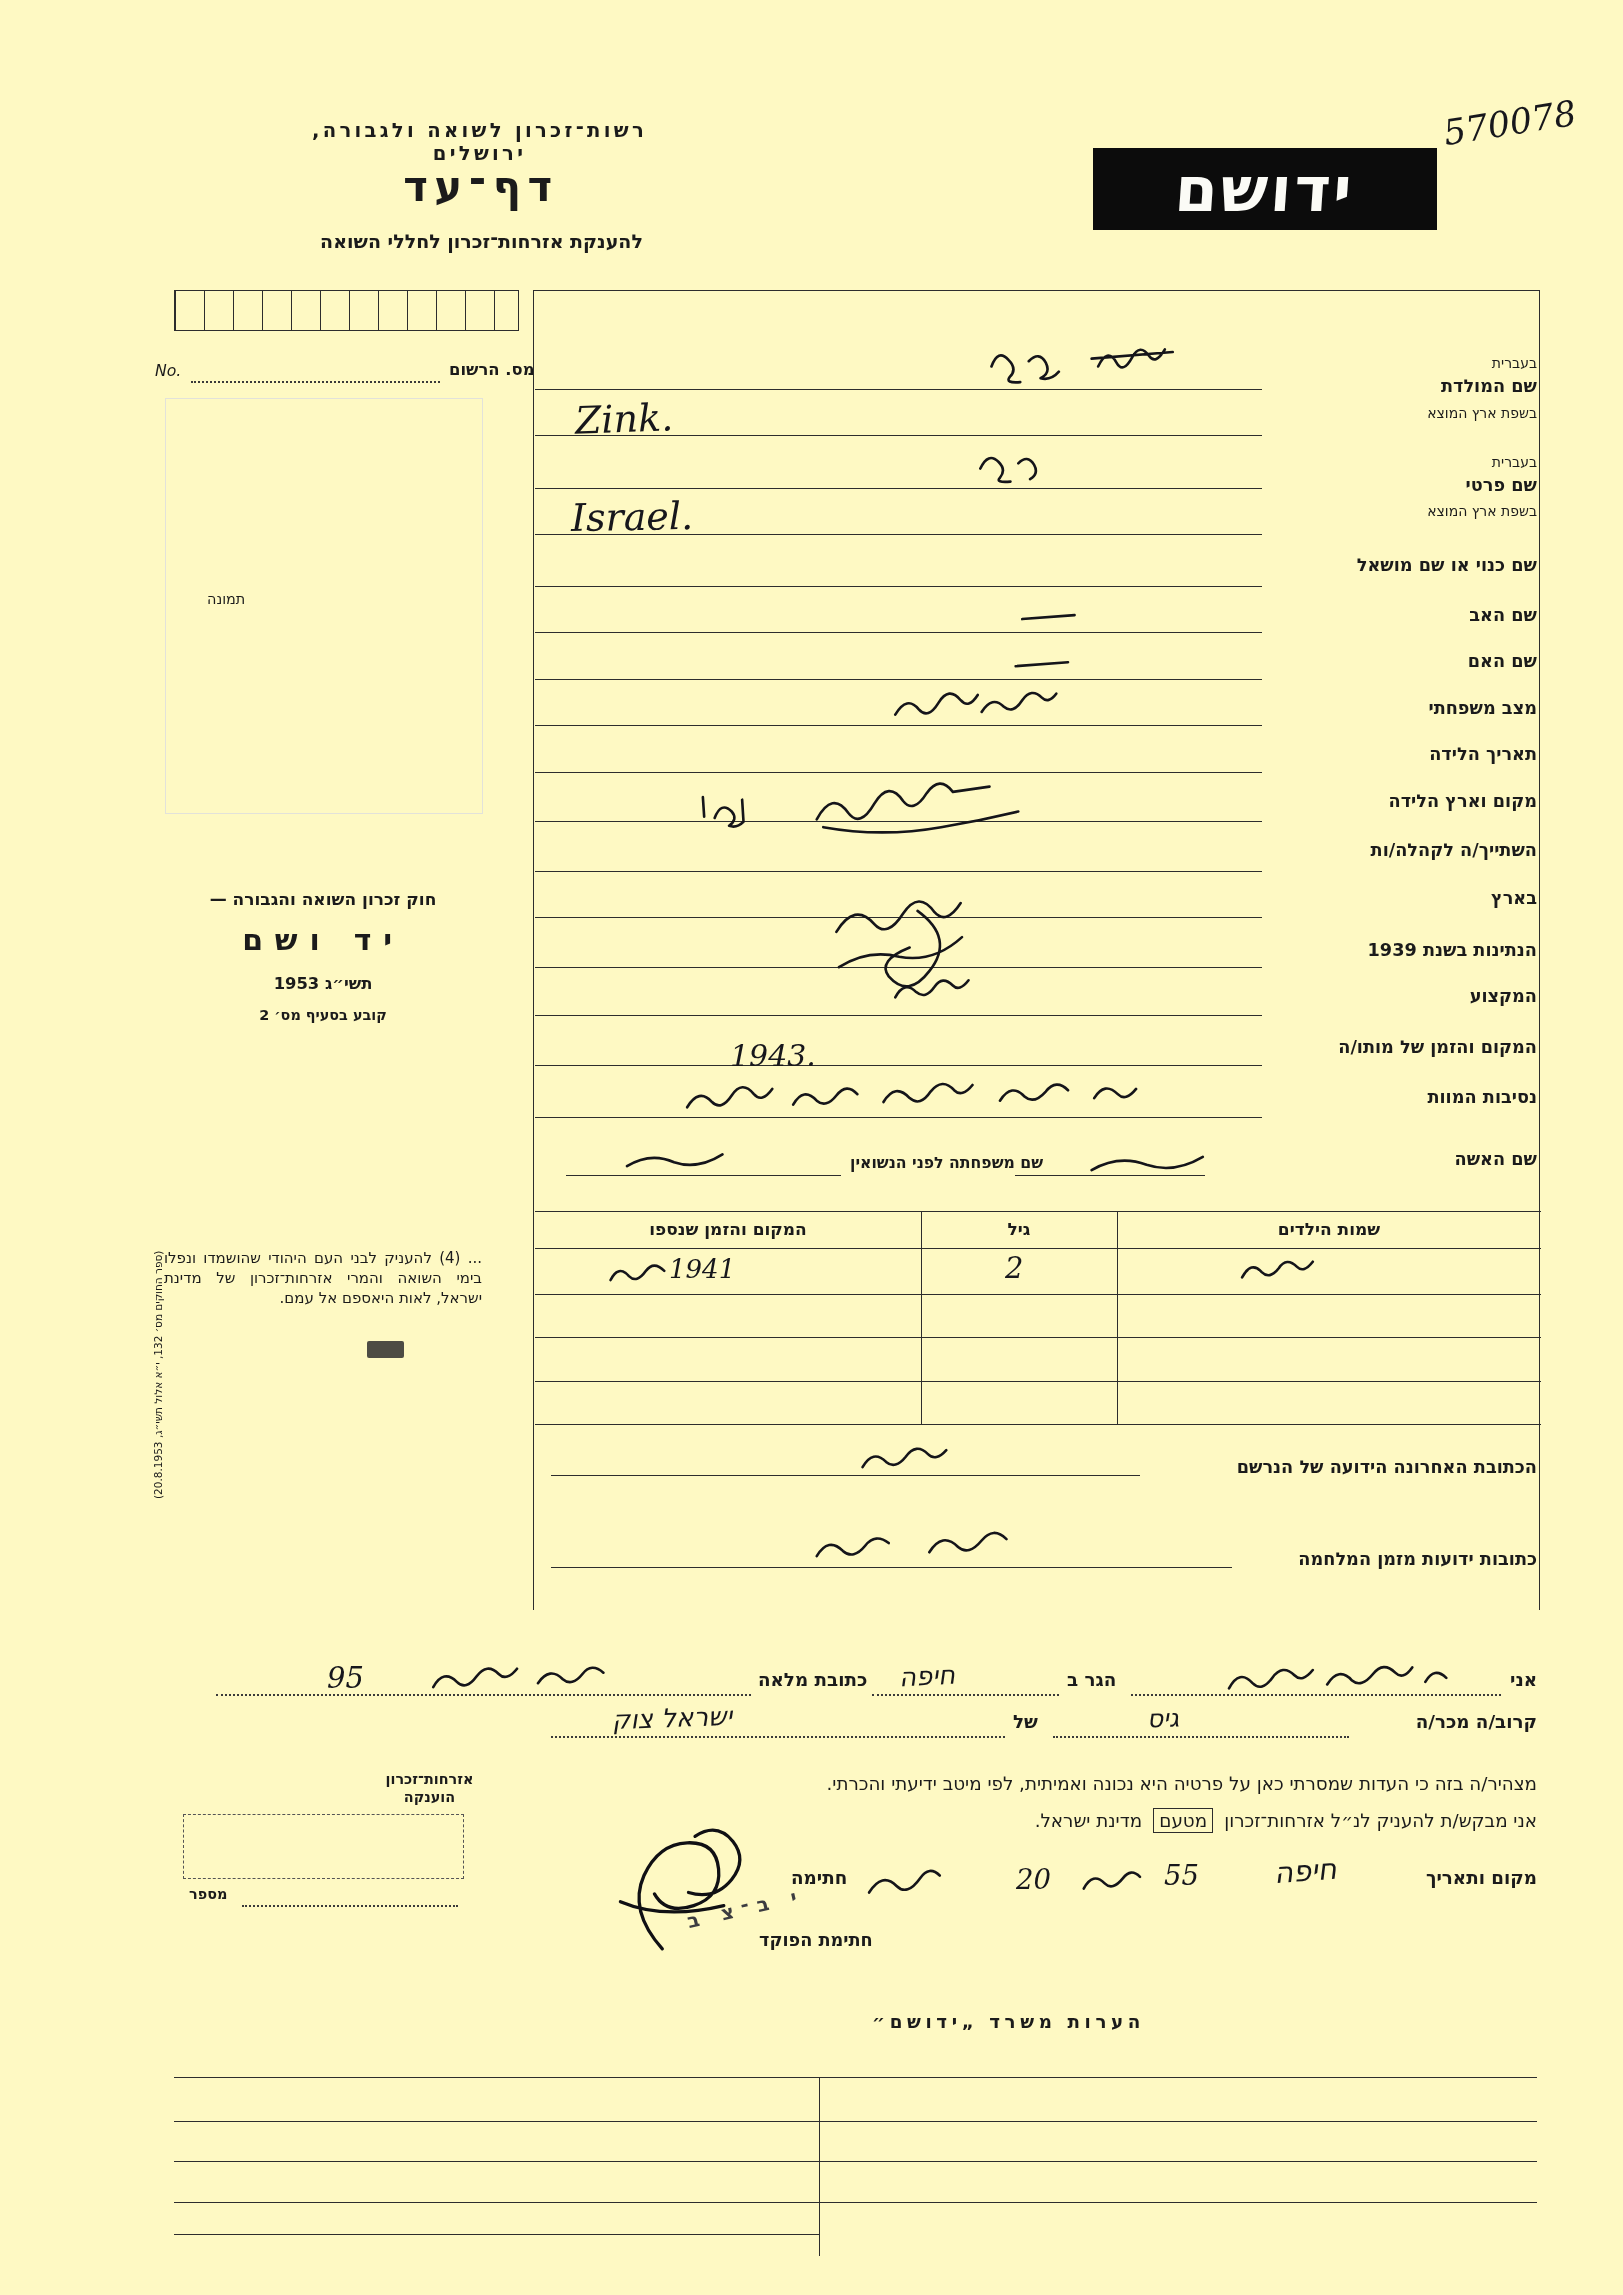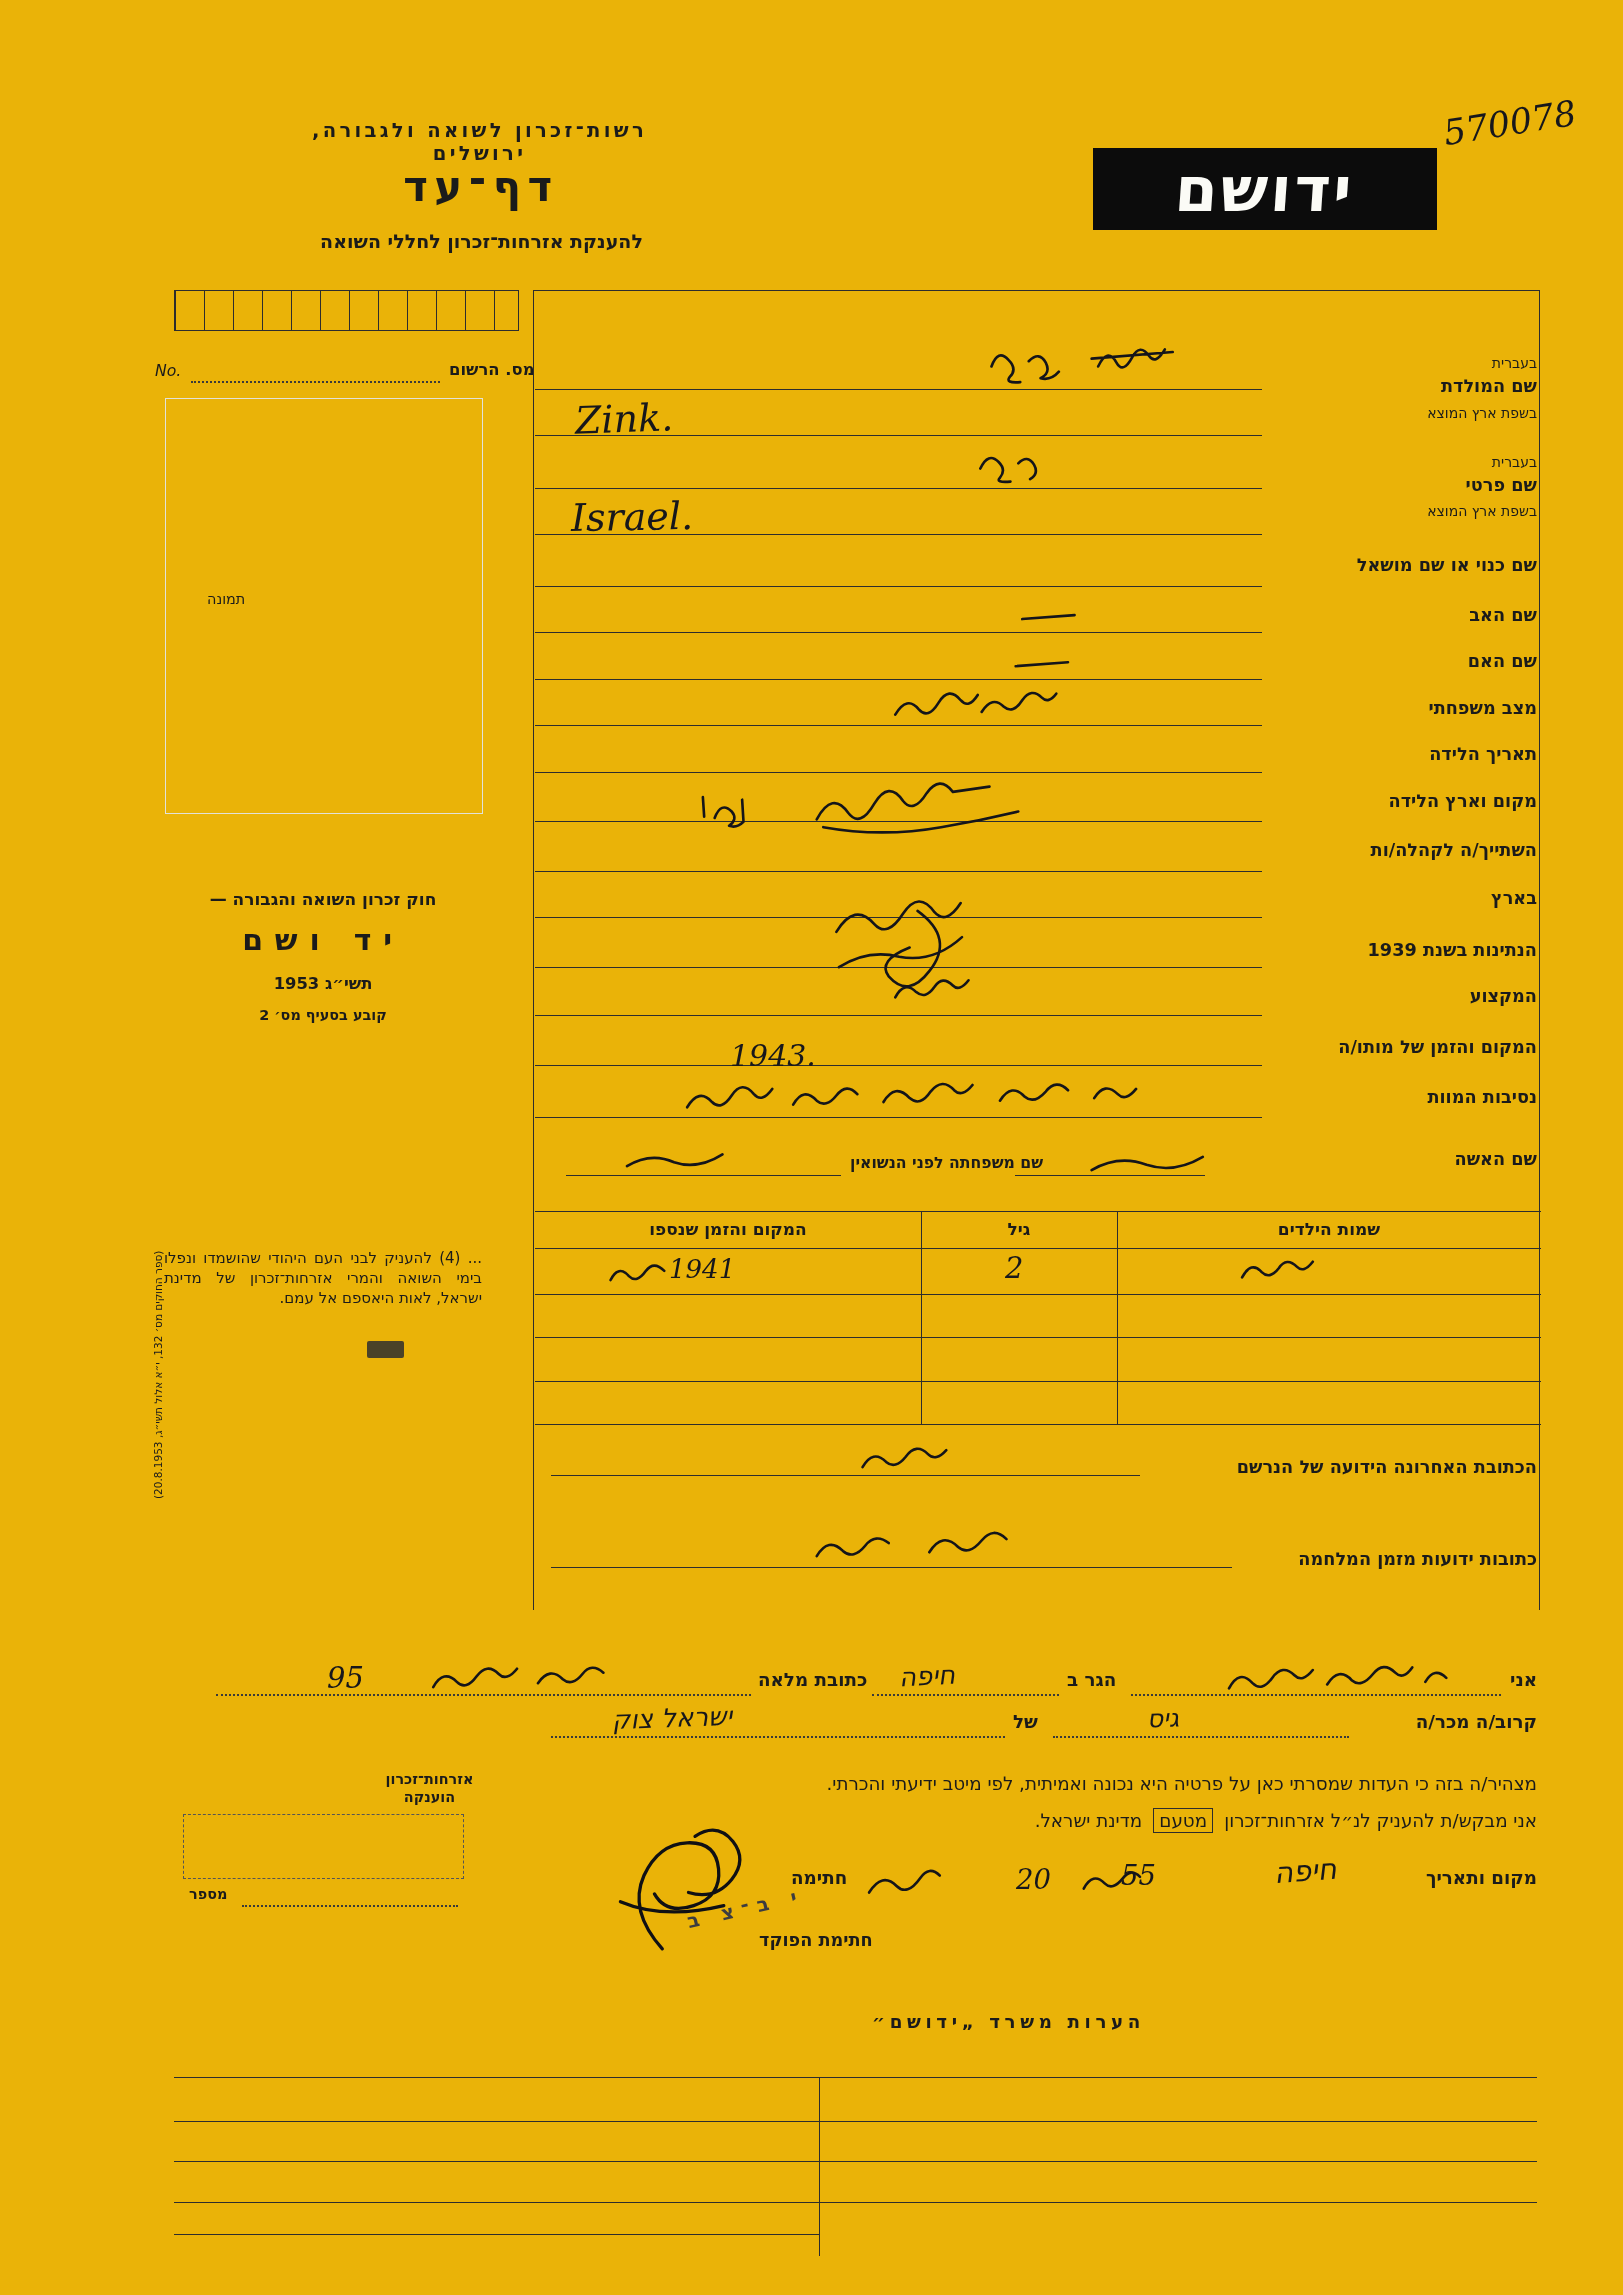--- a/index.html
+++ b/index.html
@@ -1,19 +1,19 @@
 <!DOCTYPE html>
 <html lang="he" style="font-size:10.5px"><head>
 <meta charset="utf-8">
 <style>
   * { margin:0; padding:0; box-sizing:border-box; }
   html,body { background:#7d7d7d; }
   #page {
     position:relative; width:1623px; height:2295px;
-    background:#eab308; overflow:hidden;
+    background:#fef9c3; overflow:hidden;
     font-family:"DejaVu Sans", sans-serif; color:#1b1b1b;
   }
   .abs { position:absolute; }
   .rtl { direction:rtl; }
   .nw  { white-space:nowrap; }
   .lbl { font-weight:bold; font-size:17.7px; white-space:nowrap; direction:rtl; }
   .sub { font-weight:normal; font-size:14px; white-space:nowrap; direction:rtl; }
   .hline { position:absolute; height:0; border-top:1.3px solid #2d2d2d; }
   .dotline { position:absolute; height:0; border-bottom:2px dotted #3a3a3a; }
   .vline { position:absolute; width:0; border-left:1.3px solid #2d2d2d; }
@@ -163,21 +163,21 @@
   <div class="hw" style="left:575px; top:397px;  font-size:38px; transform:rotate(-2deg);">Zink.</div>
   <div class="hw" style="left:571px; top:495px;  font-size:38px; transform:rotate(-1deg);">Israel.</div>
   <div class="hw" style="left:730px; top:1038px; font-size:30px;">1943.</div>
   <div class="hw" style="left:1005px; top:1251px; font-size:29px;">2</div>
   <div class="hw" style="left:669px; top:1254px; font-size:26px;">1941</div>
   <div class="hw" style="left:327px;  top:1661px; font-size:29px;">95</div>
   <div class="hw rtl" style="left:899px; top:1661px; font-size:26px; transform:rotate(-3deg);">חיפה</div>
   <div class="hw rtl" style="left:1147px; top:1704px; font-size:25px; transform:rotate(-2deg);">גיס</div>
   <div class="hw rtl" style="left:612px;  top:1703px; font-size:26px; transform:rotate(-2deg);">ישראל צוק</div>
   <div class="hw rtl" style="left:1274px; top:1854px; font-size:29px; transform:rotate(-4deg);">חיפה</div>
-  <div class="hw" style="left:1121px; top:1859px; font-size:27.5px;">55</div>
+  <div class="hw" style="left:1164px; top:1859px; font-size:27.5px;">55</div>
   <div class="hw" style="left:1016px; top:1863px; font-size:27.5px;">20</div>
 
   <svg class="overlay" width="1623" height="2295" viewBox="0 0 2480 3507">
     <path d="M1678,560 q14,-30 28,-6 q10,18 24,-8 q12,-22 26,-2 q10,14 24,-10 M1668,548 L1792,538"></path>
     <path d="M1515,560 q10,-28 26,-10 q14,14 2,26 q-8,10 16,8 M1572,552 q16,-16 26,2 q8,16 -8,24 q16,4 28,-10"></path>
     <path d="M1498,716 q12,-26 28,-10 q12,12 2,24 q-8,8 16,6 M1556,708 q14,-14 24,2 q8,14 -6,22"></path>
     <path d="M1562,946 l80,-6"></path>
     <path d="M1552,1018 l80,-6"></path>
     <path d="M1368,1092 q18,-30 36,-8 q14,16 30,-10 q16,-26 34,-4 q12,14 26,-8 M1500,1088 q16,-26 34,-8 q14,12 28,-10 q14,-20 30,-4 q10,10 22,-6"></path>
     <path d="M1248,1252 q24,-44 48,-10 q18,24 40,-14 q22,-36 44,-4 q16,20 36,-12 q20,-28 40,-2 l56,-8 M1258,1264 q90,16 180,0 q60,-10 118,-24"></path>

